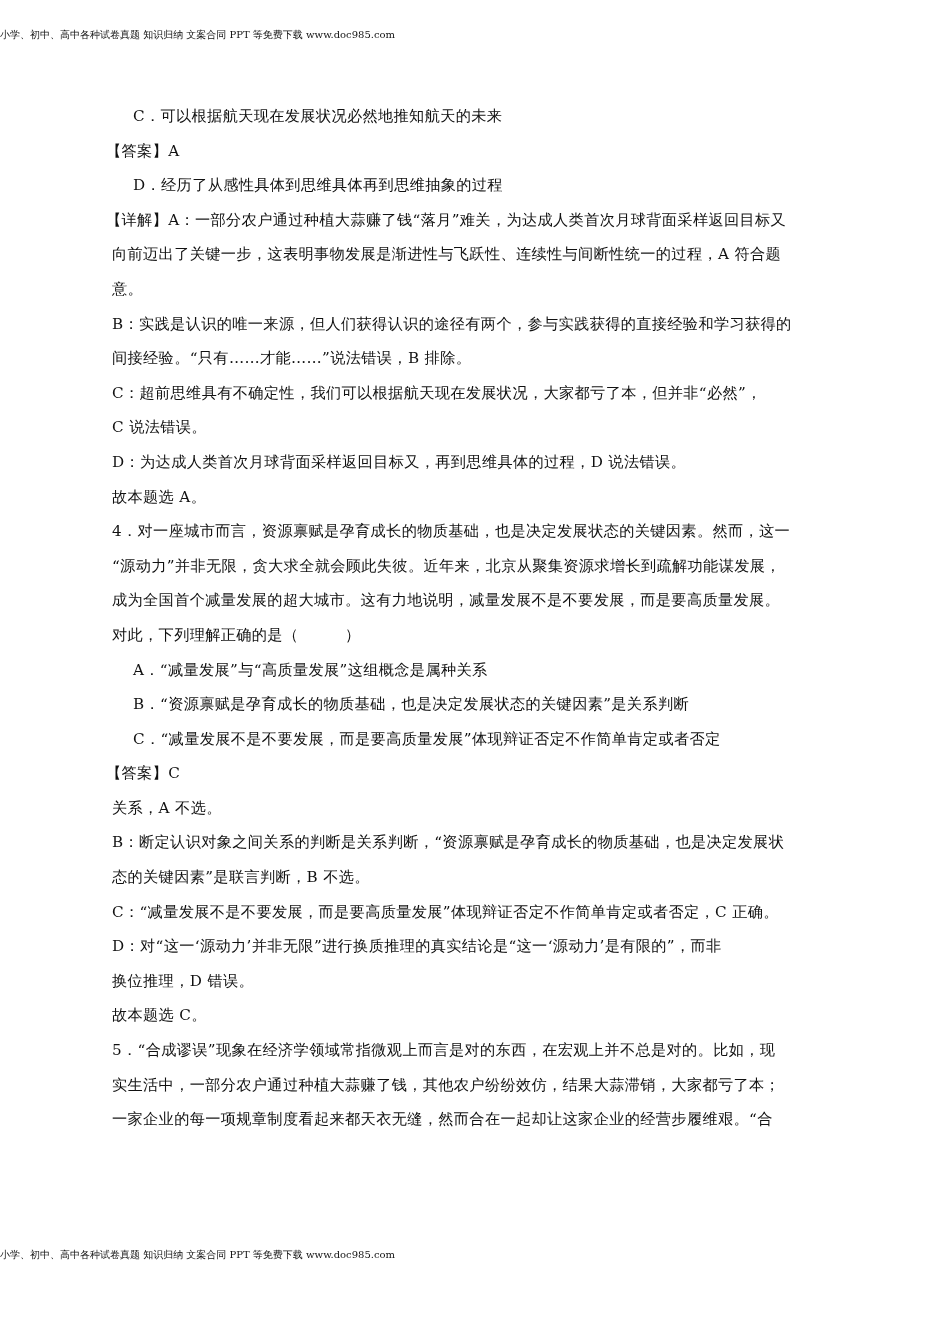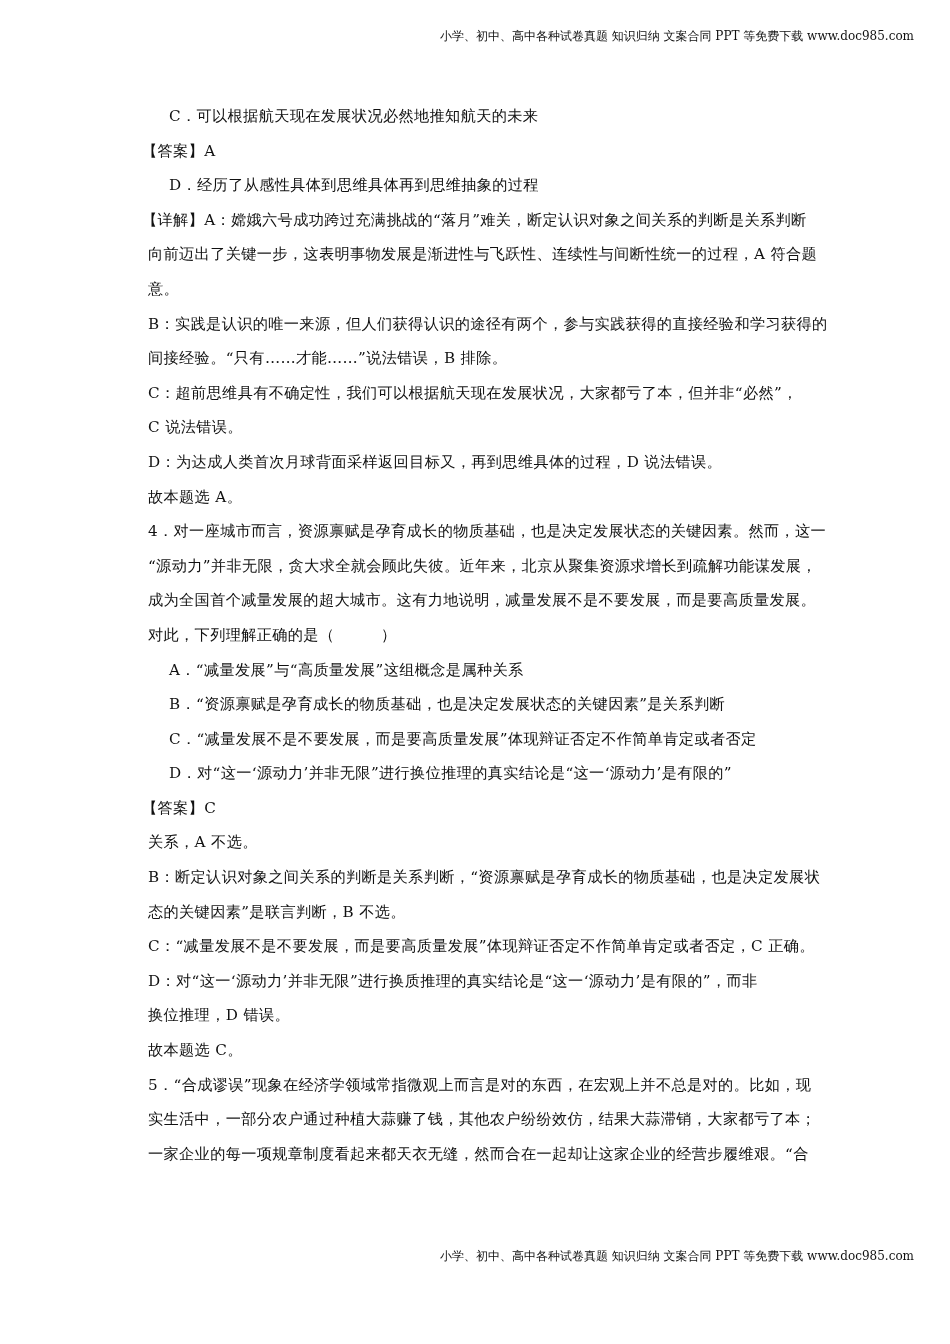--- a/index.html
+++ b/index.html
@@ -1,53 +1,52 @@
 <!DOCTYPE html>
 <html><head>
   <meta charset="utf-8">
   <style>
     html, body { margin: 0; padding: 0; background: #ffffff; }
     body { width: 950px; height: 1344px; position: relative; overflow: hidden;
            font-family: "DejaVu Serif", "Liberation Serif", serif; color: #111; }
-    .header, .footer { position: absolute; left: 0; width: 914px; text-align: right;
-           font-size: 12px; white-space: nowrap; }
+    .header, .footer { position: absolute; left: 0; width: 914px; text-align: left;
+           font-size: 10px; white-space: nowrap; }
     .header { top: 28px; }
     .footer { top: 1248px; }
-    .content { position: absolute; left: 112px; top: 102px; width: 728px; margin-left: 36px; }
+    .content { position: absolute; left: 112px; top: 102px; width: 728px; }
     .line { height: 34.6px; line-height: 28px; font-size: 15.2px; white-space: nowrap;
             letter-spacing: 0.35px; overflow: visible; }
     .indent { padding-left: 21px; }
     .tag { margin-left: -6px; }
   </style>
 </head>
 <body>
 
 <div class="header">小学、初中、高中各种试卷真题 知识归纳 文案合同 PPT 等免费下载  www.doc985.com</div>
 
 <div class="content">
   <div class="line indent">C．可以根据航天现在发展状况必然地推知航天的未来</div>
   <div class="line tag">【答案】A</div>
   <div class="line indent">D．经历了从感性具体到思维具体再到思维抽象的过程</div>
-  <div class="line tag">【详解】A：嫦娥六号成功跨过充满挑战的“落月”难关，断定认识对象之间关系的判断是关系判断</div>
+  <div class="line tag">【详解】A：一部分农户通过种植大蒜赚了钱“落月”难关，为达成人类首次月球背面采样返回目标又</div>
   <div class="line">向前迈出了关键一步，这表明事物发展是渐进性与飞跃性、连续性与间断性统一的过程，A 符合题</div>
   <div class="line">意。</div>
   <div class="line">B：实践是认识的唯一来源，但人们获得认识的途径有两个，参与实践获得的直接经验和学习获得的</div>
   <div class="line">间接经验。“只有……才能……”说法错误，B 排除。</div>
   <div class="line">C：超前思维具有不确定性，我们可以根据航天现在发展状况，大家都亏了本，但并非“必然”，</div>
   <div class="line">C 说法错误。</div>
   <div class="line">D：为达成人类首次月球背面采样返回目标又，再到思维具体的过程，D 说法错误。</div>
   <div class="line">故本题选 A。</div>
   <div class="line">4．对一座城市而言，资源禀赋是孕育成长的物质基础，也是决定发展状态的关键因素。然而，这一</div>
   <div class="line">“源动力”并非无限，贪大求全就会顾此失彼。近年来，北京从聚集资源求增长到疏解功能谋发展，</div>
   <div class="line">成为全国首个减量发展的超大城市。这有力地说明，减量发展不是不要发展，而是要高质量发展。</div>
   <div class="line">对此，下列理解正确的是（　　　）</div>
   <div class="line indent">A．“减量发展”与“高质量发展”这组概念是属种关系</div>
   <div class="line indent">B．“资源禀赋是孕育成长的物质基础，也是决定发展状态的关键因素”是关系判断</div>
   <div class="line indent">C．“减量发展不是不要发展，而是要高质量发展”体现辩证否定不作简单肯定或者否定</div>
-  <div class="line indent">D．对“这一‘源动力’并非无限”进行换位推理的真实结论是“这一‘源动力’是有限的”</div>
   <div class="line tag">【答案】C</div>
   <div class="line">关系，A 不选。</div>
   <div class="line">B：断定认识对象之间关系的判断是关系判断，“资源禀赋是孕育成长的物质基础，也是决定发展状</div>
   <div class="line">态的关键因素”是联言判断，B 不选。</div>
   <div class="line">C：“减量发展不是不要发展，而是要高质量发展”体现辩证否定不作简单肯定或者否定，C 正确。</div>
   <div class="line">D：对“这一‘源动力’并非无限”进行换质推理的真实结论是“这一‘源动力’是有限的”，而非</div>
   <div class="line">换位推理，D 错误。</div>
   <div class="line">故本题选 C。</div>
   <div class="line">5．“合成谬误”现象在经济学领域常指微观上而言是对的东西，在宏观上并不总是对的。比如，现</div>
   <div class="line">实生活中，一部分农户通过种植大蒜赚了钱，其他农户纷纷效仿，结果大蒜滞销，大家都亏了本；</div>

